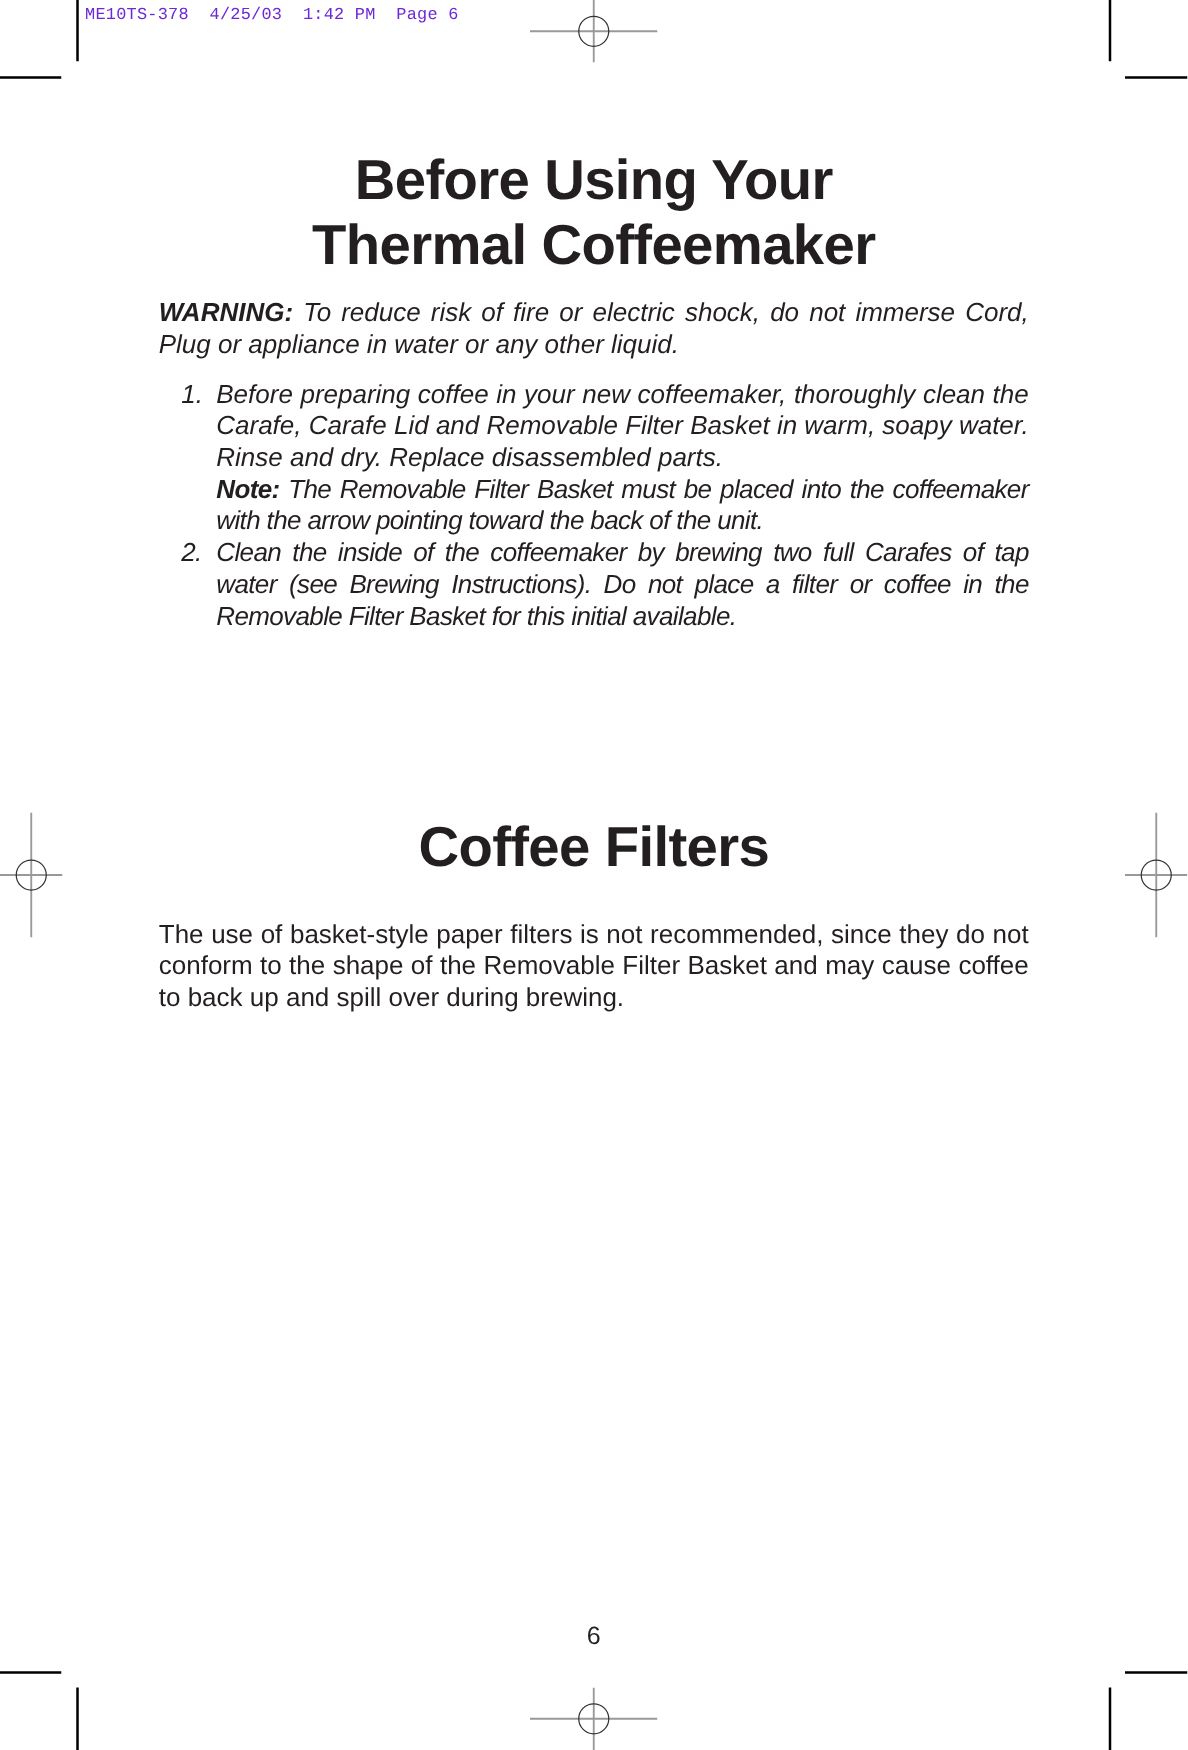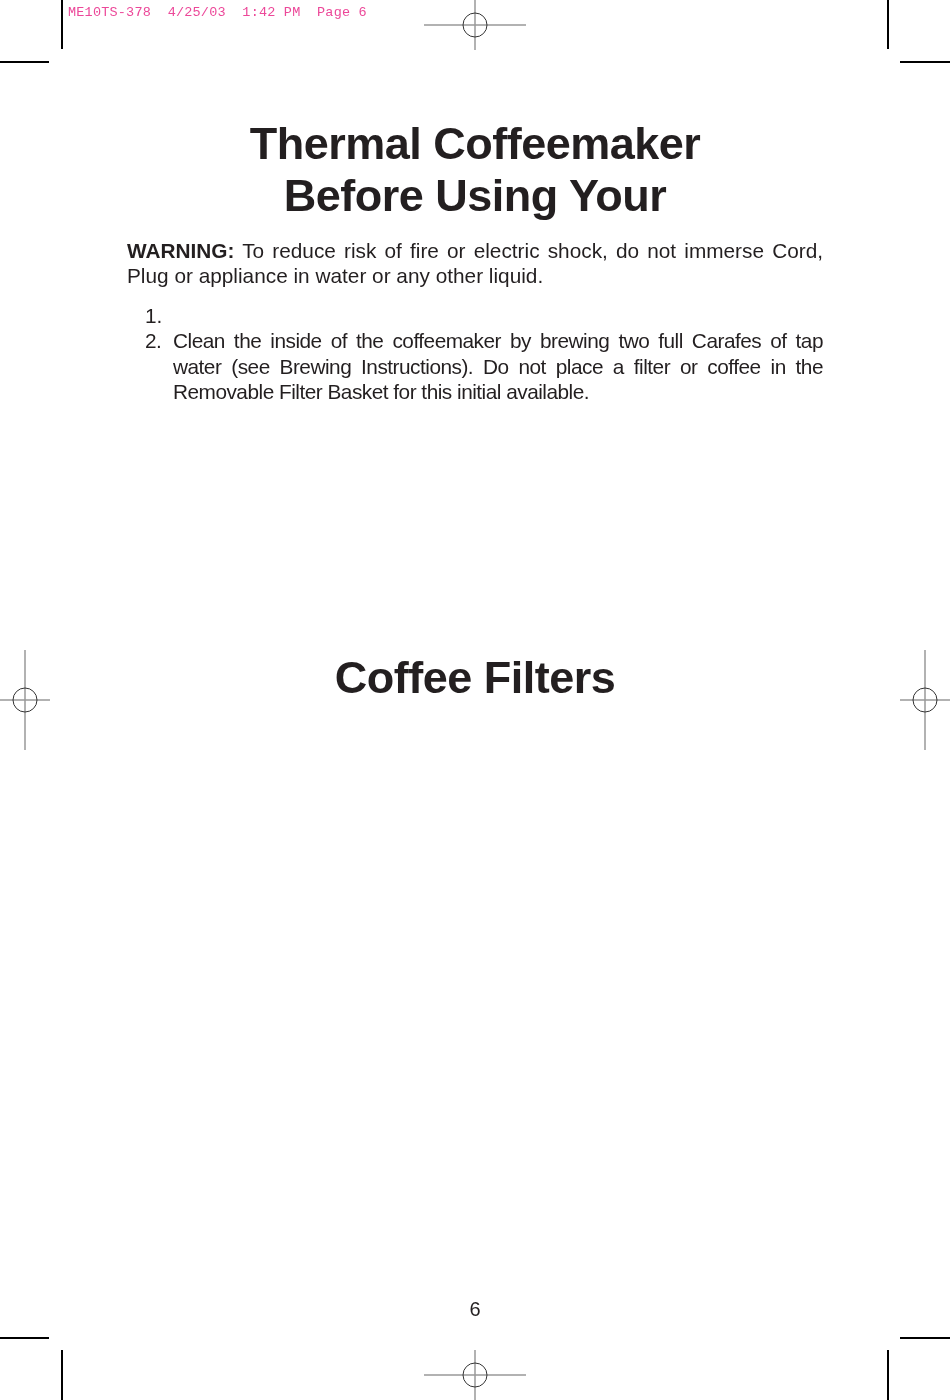--- a/index.html
+++ b/index.html
@@ -1,19 +1,19 @@
 <!DOCTYPE html>
 <html><head>
 <meta charset="utf-8">
 <style>
   html, body { margin:0; padding:0; background:#ffffff; }
   body { width:950px; height:1400px; position:relative; overflow:hidden; color:#231f20;
          font-family:"Liberation Sans", sans-serif; }
   .slug { position:absolute; left:68px; top:5px; font-family:"Liberation Mono", monospace;
-          font-size:13.5px; color:#ec4899; white-space:pre; letter-spacing:0.2px; }
+          font-size:13.5px; color:#6d28d9; white-space:pre; letter-spacing:0.2px; }
   .crop { position:absolute; background:#000; }
   .reg { position:absolute; }
   .title { position:absolute; left:0; width:950px; text-align:center; font-weight:bold;
            font-size:45px; line-height:52px; letter-spacing:-0.5px; }
   .body { position:absolute; left:127px; width:696px; font-size:20.8px; line-height:25.4px; }
   .body p { margin:0; text-align:justify; text-align-last:left; }
   .list { margin:0; padding:0; list-style:none; }
   .list li { position:relative; padding-left:46px; text-align:justify; }
   .list .num { position:absolute; left:18px; }
   .cond { letter-spacing:-0.5px; }
@@ -49,38 +49,40 @@
   <line x1="25" y1="0" x2="25" y2="100" stroke="#999" stroke-width="1.5"></line>
   <circle cx="25" cy="50" r="12" fill="none" stroke="#333" stroke-width="1"></circle>
 </svg>
 <svg class="reg" style="left:424px;top:1350px;" width="102" height="50" viewBox="0 0 102 50">
   <line x1="0" y1="25" x2="102" y2="25" stroke="#999" stroke-width="1.5"></line>
   <line x1="51" y1="0" x2="51" y2="50" stroke="#999" stroke-width="1.5"></line>
   <circle cx="51" cy="25" r="12" fill="none" stroke="#333" stroke-width="1"></circle>
 </svg>
 
 <div class="title" style="top:118px;">
+  <div>Before Using Your</div>
   <div>Thermal Coffeemaker</div>
-  <div>Before Using Your</div>
 </div>
 
-<div class="body" style="top:238px;">
+<div class="body" style="top:238px;font-style:italic;">
   <p><b>WARNING:</b><span> To reduce risk of fire or electric shock, do not immerse Cord, Plug or appliance in water or any other liquid.</span></p>
 
   <ol class="list" style="margin-top:14px;">
     <li>
       <span class="num">1.</span>
-      <br>
+      <span>Before preparing coffee in your new coffeemaker, thoroughly clean the Carafe, Carafe Lid and Removable Filter Basket in warm, soapy water. Rinse and dry. Replace disassembled parts.</span><br>
+      <span class="cond"><b>Note:</b><span> The Removable Filter Basket must be placed into the coffeemaker with the arrow pointing toward the back of the unit.</span></span>
     </li>
     <li class="cond">
       <span class="num">2.</span>
       <span>Clean the inside of the coffeemaker by brewing two full Carafes of tap water (see Brewing Instructions). Do not place a filter or coffee in the Removable Filter Basket for this initial available.</span>
     </li>
   </ol>
 
 </div>
 
 <div class="title" style="top:652px;">Coffee Filters</div>
 
 <div class="body" style="top:721px;">
+  <p style="margin-top:14px;">The use of basket-style paper filters is not recommended, since they do not conform to the shape of the Removable Filter Basket and may cause coffee to back up and spill over during brewing.</p>
 </div>
 
 <div class="pagenum">6</div>
 
 </body></html>

